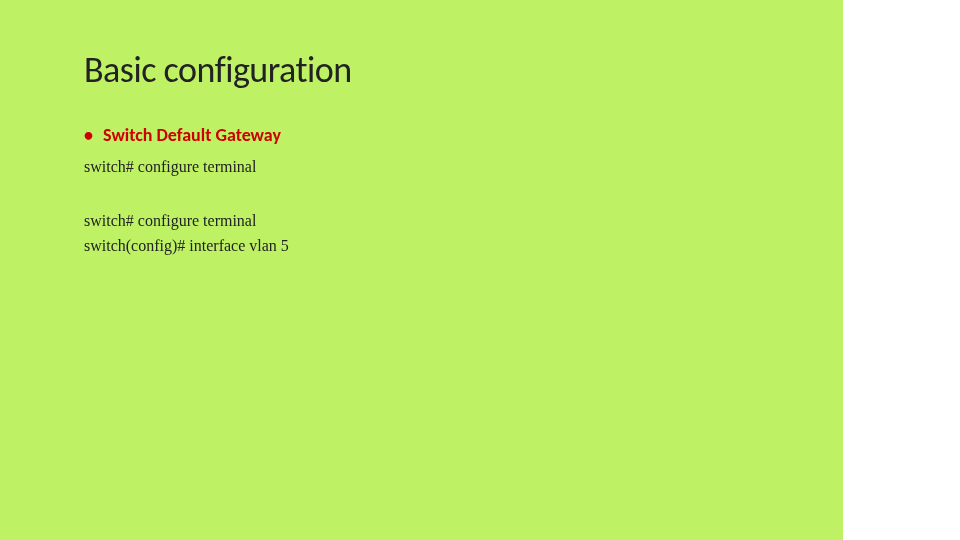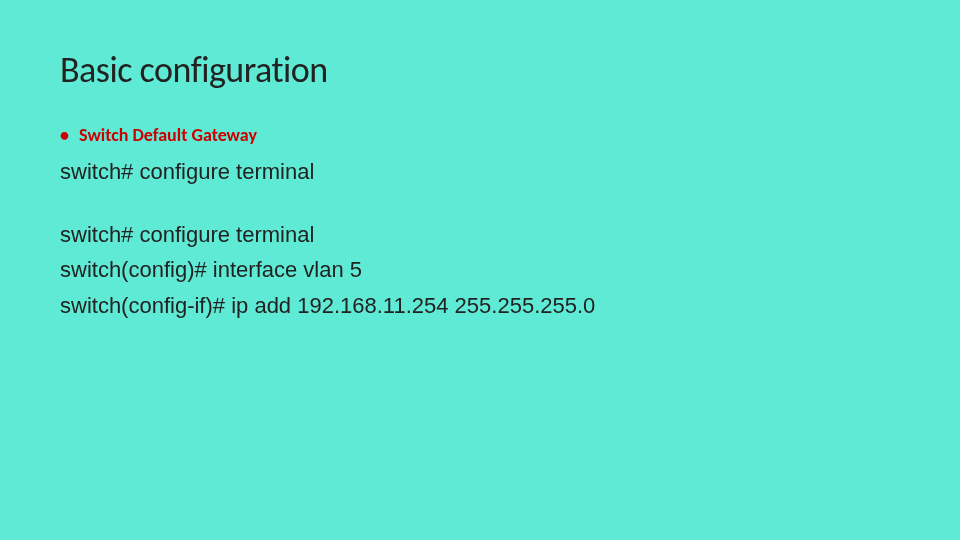--- a/index.html
+++ b/index.html
@@ -10,24 +10,24 @@
 
     body {
       width: 960px;
       height: 540px;
       background: #ffffff;
       font-family: 'Calibri', 'Arial', sans-serif;
       overflow: hidden;
     }
 
     .slide {
-      width: 960px;
+      width: 843px;
       height: 540px;
-      padding: 48px 60px;
-      background: #5eead4;
+      padding: 48px 84px;
+      background: #bef264;
     }
 
     .slide-title {
       font-size: 36px;
       font-weight: 300;
       color: #222222;
       margin-bottom: 32px;
       letter-spacing: -0.5px;
     }
 
@@ -40,22 +40,22 @@
       font-weight: 600;
       color: #cc0000;
       margin-bottom: 8px;
     }
 
     .bullet-dot {
       margin-right: 6px;
     }
 
     .code-block {
-      font-family: Liberation Sans, sans-serif;
-      font-size: 22px;
+      font-family: Liberation Serif, serif;
+      font-size: 16px;
       color: #222222;
       line-height: 1.6;
     }
 
     .code-line {
       display: block;
       white-space: pre;
     }
   </style>
 </head>
@@ -72,17 +72,16 @@
     </div>
     <div class="code-block">
       <span class="code-line">switch# configure terminal</span>
     </div>
   </div>
 
   <div class="section">
     <div class="code-block">
       <span class="code-line">switch# configure terminal</span>
       <span class="code-line">switch(config)# interface vlan 5</span>
-      <span class="code-line">switch(config-if)# ip add 192.168.11.254 255.255.255.0</span>
     </div>
   </div>
 
 </div>
 
 </body></html>

